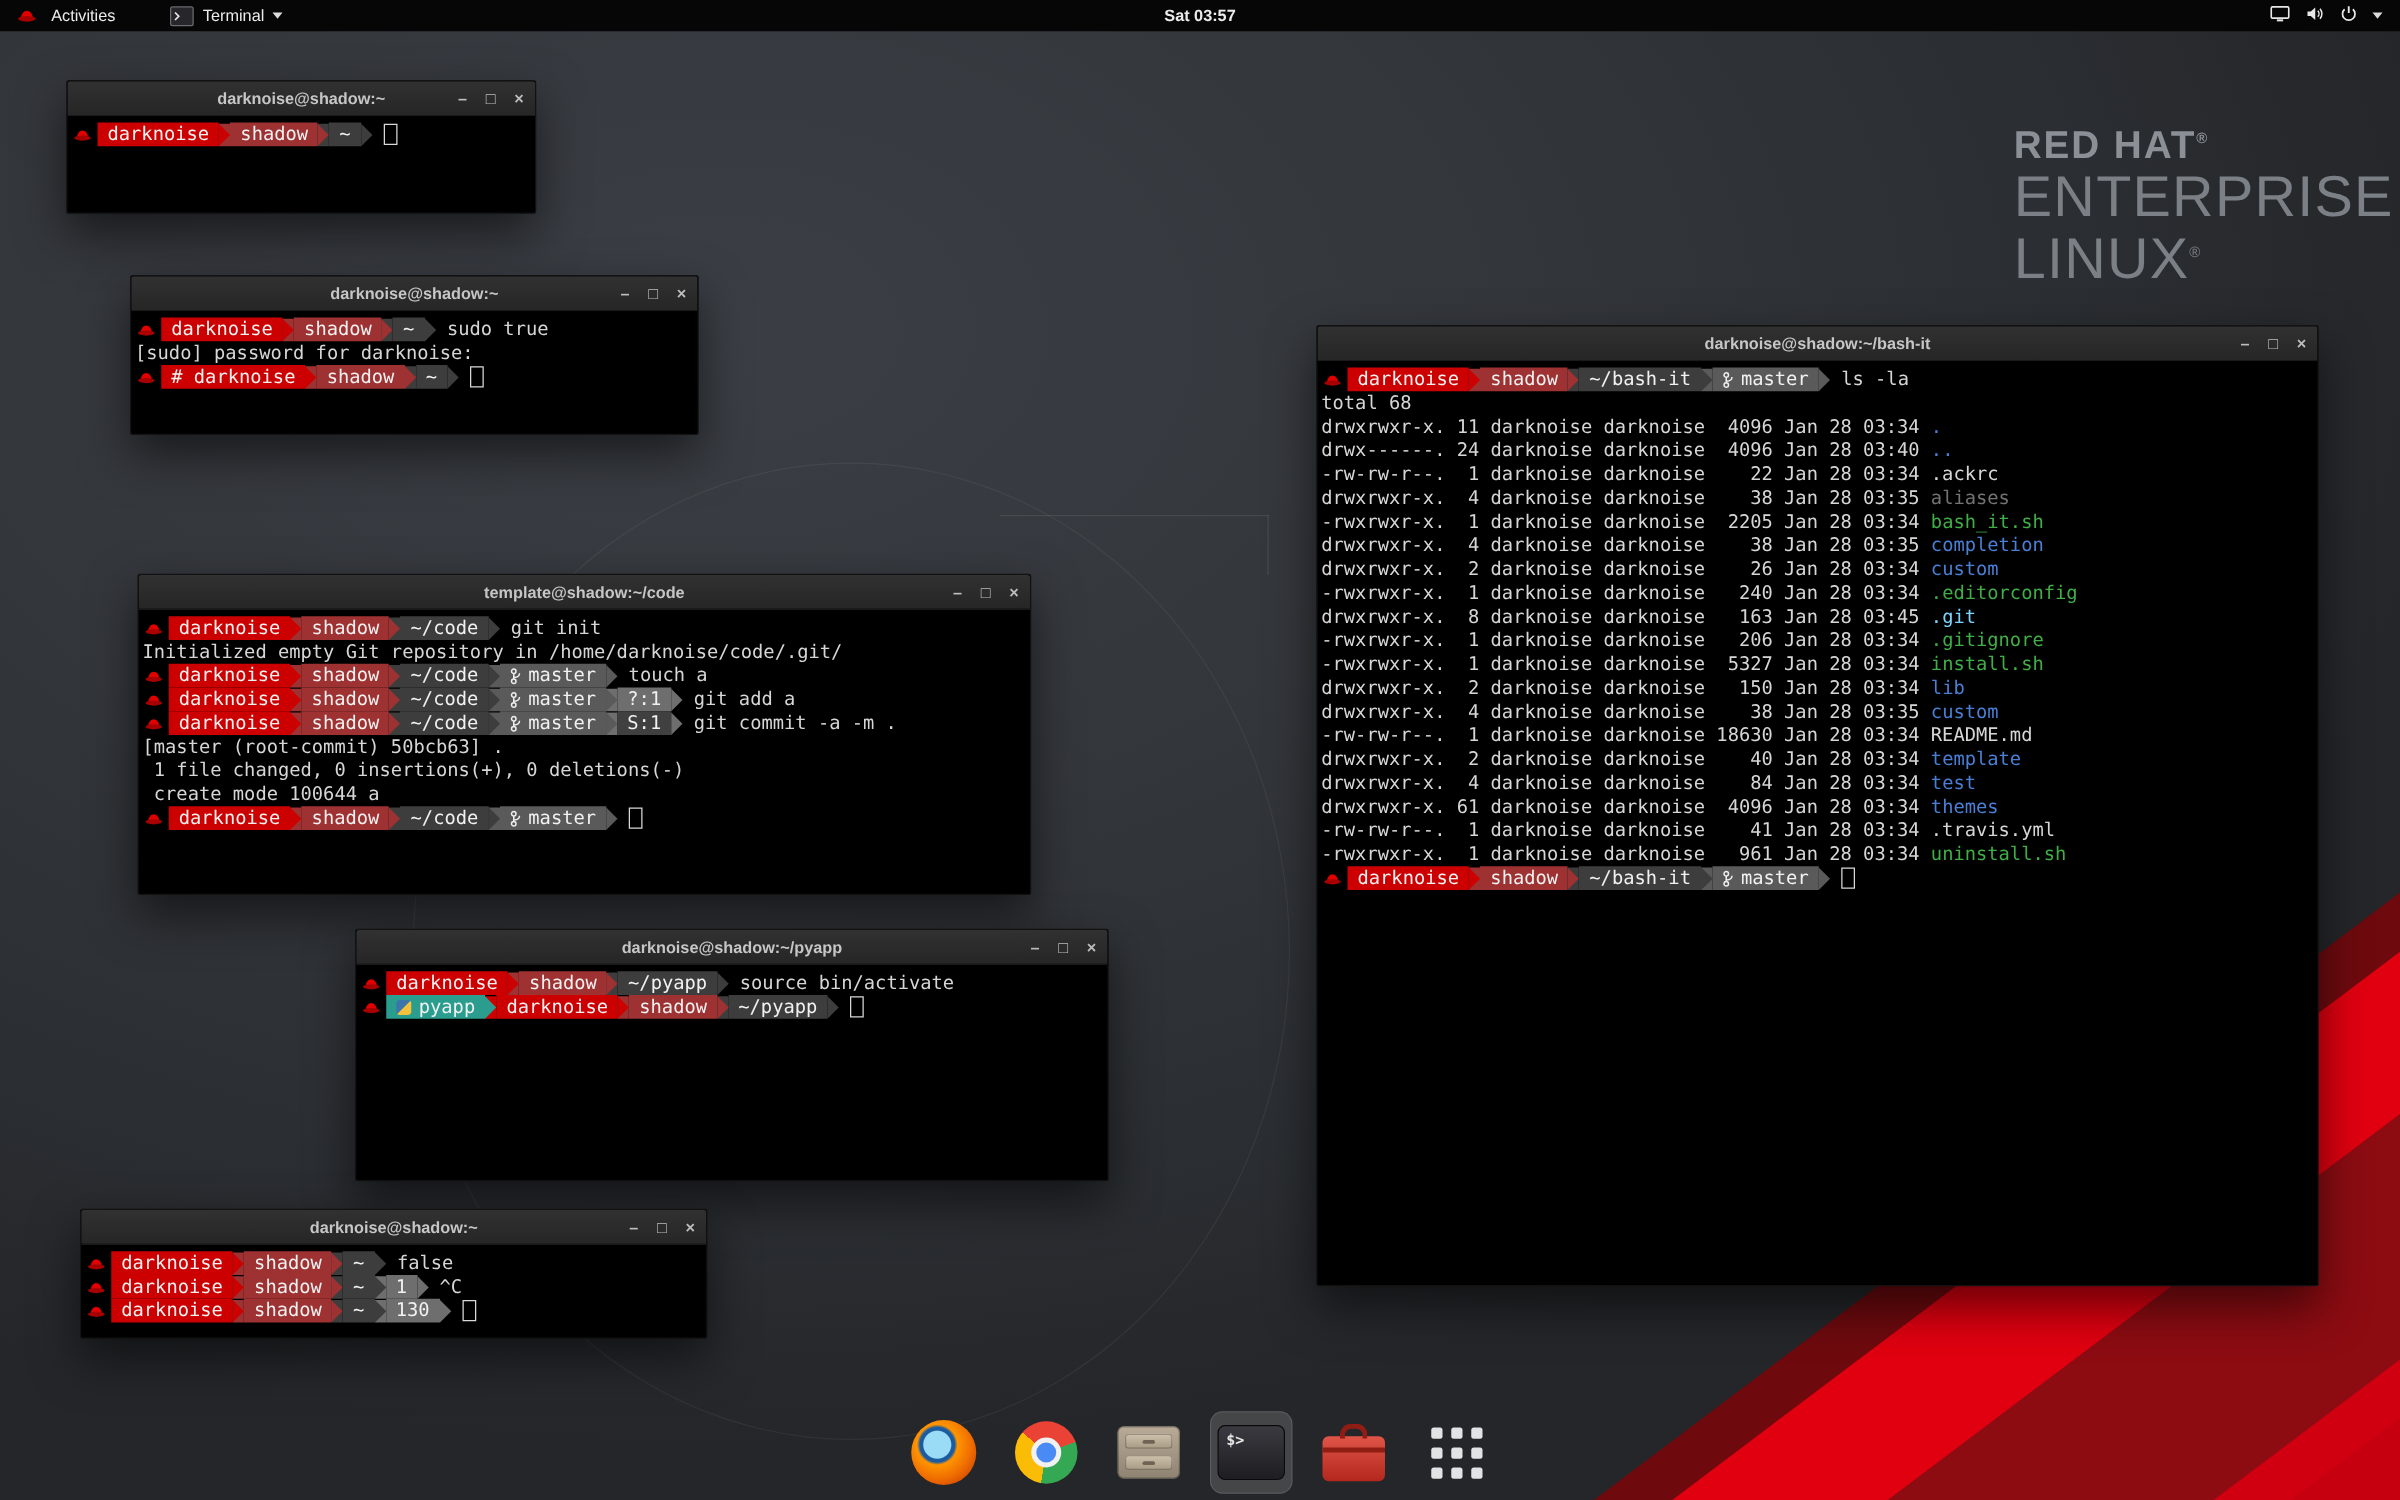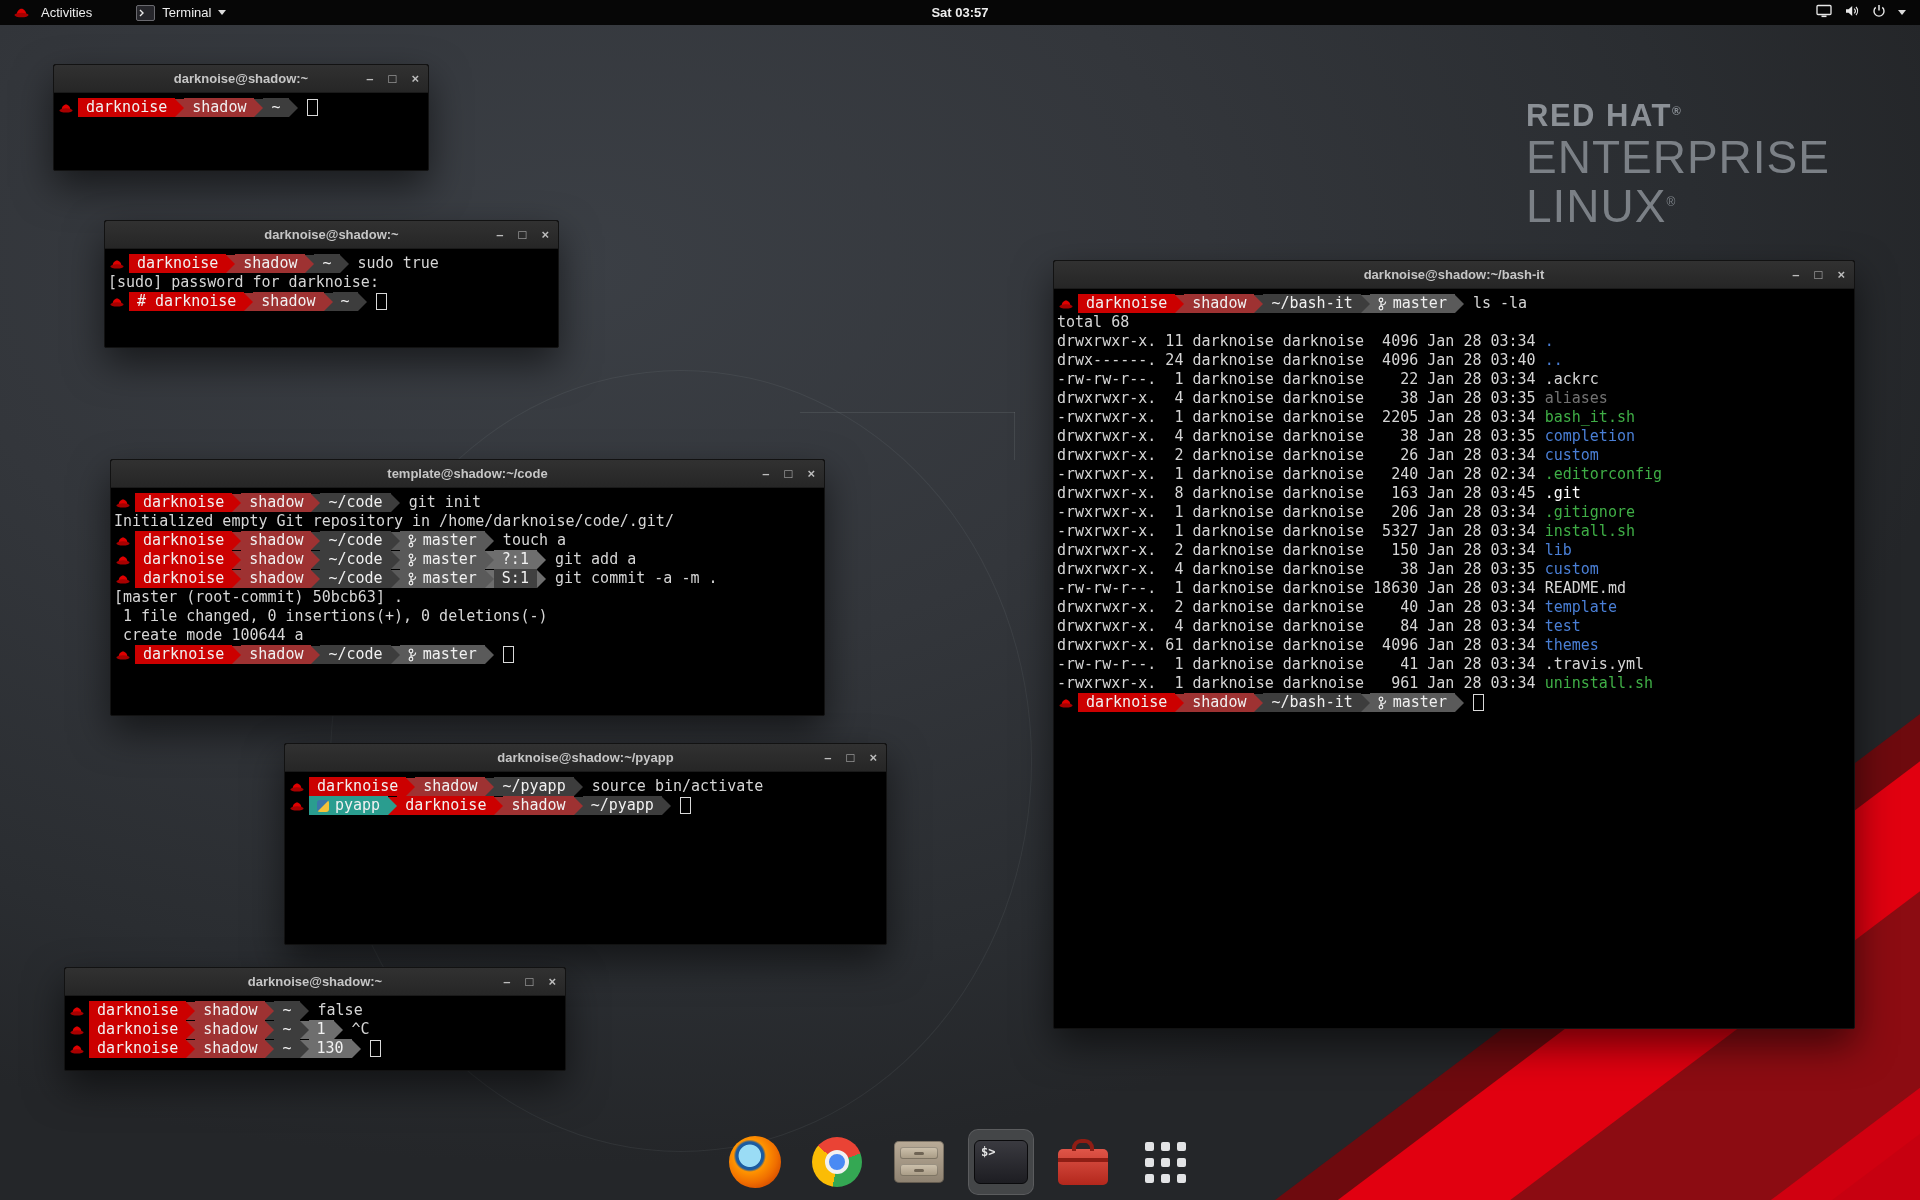--- a/index.html
+++ b/index.html
@@ -19,21 +19,21 @@
   .tb-right{margin-left:auto;display:flex;align-items:center;gap:12px;padding-right:14px;height:100%;}
   .mini-term{width:17px;height:14px;background:#26262b;border:1px solid #6a6a6f;border-radius:2px;display:inline-flex;align-items:center;}
   
   .deco{position:absolute;z-index:1;pointer-events:none;}
   .deco-circle{left:330px;top:370px;width:700px;height:780px;border:1px solid rgba(215,222,230,.07);border-radius:50%;}
   .deco-hline{left:800px;top:412px;width:215px;height:1px;background:rgba(215,222,230,.10);}
   .deco-vline{left:1014px;top:412px;width:1px;height:48px;background:rgba(215,222,230,.10);}
   .corner-art{position:absolute;right:0;bottom:0;width:1100px;height:920px;overflow:hidden;z-index:2;pointer-events:none;}
   .band{position:absolute;left:-250px;width:2600px;transform:rotate(-37deg);transform-origin:0 50%;}
   
-  .branding{position:absolute;left:1526px;top:100px;z-index:3;line-height:1.06;}
+  .branding{position:absolute;left:1611px;top:100px;z-index:3;line-height:1.06;}
   .brand1{font-size:31px;font-weight:700;letter-spacing:1.5px;color:#8b9096;}
   .brand2,.brand3{font-size:46px;font-weight:300;letter-spacing:1px;color:#7b8086;}
   .regmark{font-size:12px;vertical-align:super;}
   
   #windows-layer{position:absolute;inset:0;z-index:10;}
   .term-window{position:absolute;background:#000;border:1px solid #121212;border-radius:2px;
     box-shadow:0 16px 38px rgba(0,0,0,.55);}
   .titlebar{height:27px;background:linear-gradient(#313131,#262626);border-bottom:1px solid #1a1a1a;
     display:flex;align-items:center;justify-content:center;position:relative;
     font-size:13px;font-weight:700;color:#c6c6c6;border-radius:2px 2px 0 0;}
@@ -489,26 +489,26 @@
         </div>
         <div class="tline">
           <span class="ttext">drwxrwxr-x.  4 darknoise darknoise    38 Jan 28 03:35 </span>
           <span class="ttext" style="color: rgb(74, 127, 214);">completion</span>
         </div>
         <div class="tline">
           <span class="ttext">drwxrwxr-x.  2 darknoise darknoise    26 Jan 28 03:34 </span>
           <span class="ttext" style="color: rgb(74, 127, 214);">custom</span>
         </div>
         <div class="tline">
-          <span class="ttext">-rwxrwxr-x.  1 darknoise darknoise   240 Jan 28 02:34 </span>
+          <span class="ttext">-rwxrwxr-x.  1 darknoise darknoise   240 Jan 28 03:34 </span>
           <span class="ttext" style="color: rgb(63, 174, 70);">.editorconfig</span>
         </div>
         <div class="tline">
           <span class="ttext">drwxrwxr-x.  8 darknoise darknoise   163 Jan 28 03:45 </span>
-          <span class="ttext" style="color: #ffffff;">.git</span>
+          <span class="ttext" style="color: #7dd3fc;">.git</span>
         </div>
         <div class="tline">
           <span class="ttext">-rwxrwxr-x.  1 darknoise darknoise   206 Jan 28 03:34 </span>
           <span class="ttext" style="color: rgb(63, 174, 70);">.gitignore</span>
         </div>
         <div class="tline">
           <span class="ttext">-rwxrwxr-x.  1 darknoise darknoise  5327 Jan 28 03:34 </span>
           <span class="ttext" style="color: rgb(63, 174, 70);">install.sh</span>
         </div>
         <div class="tline">

